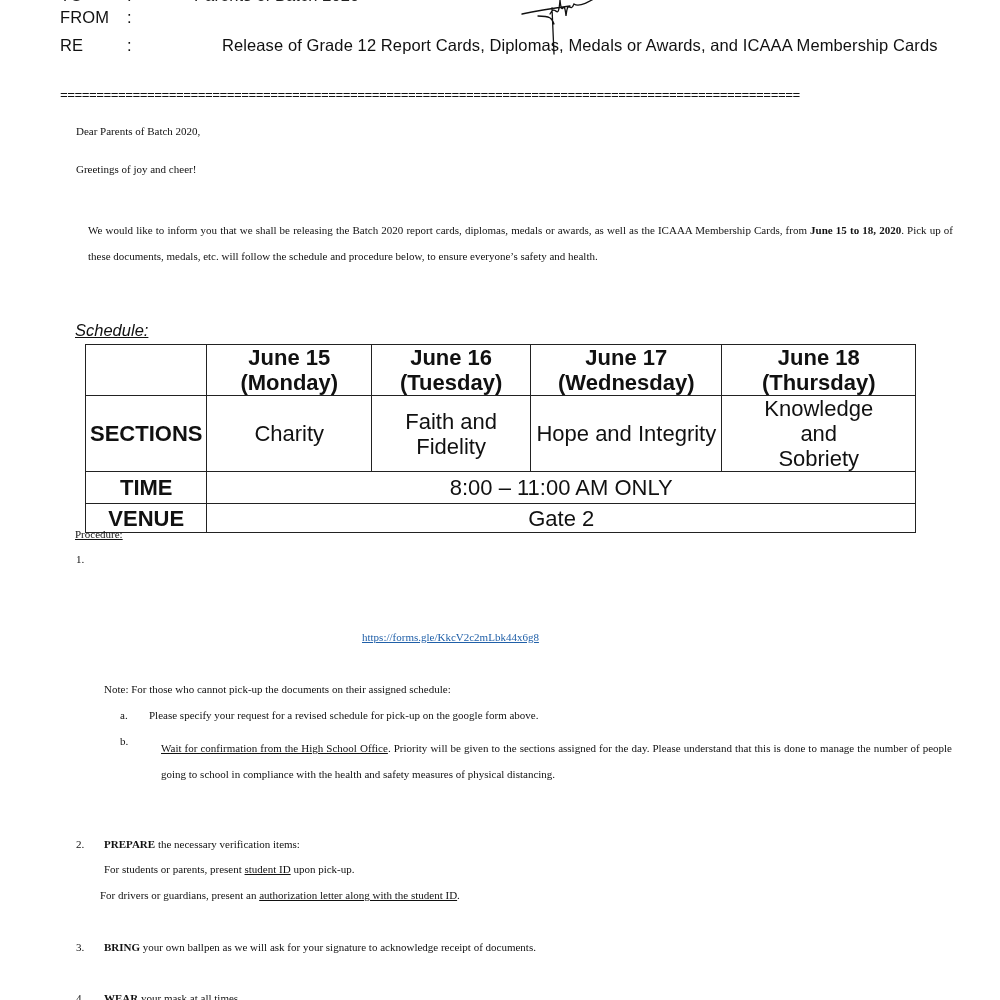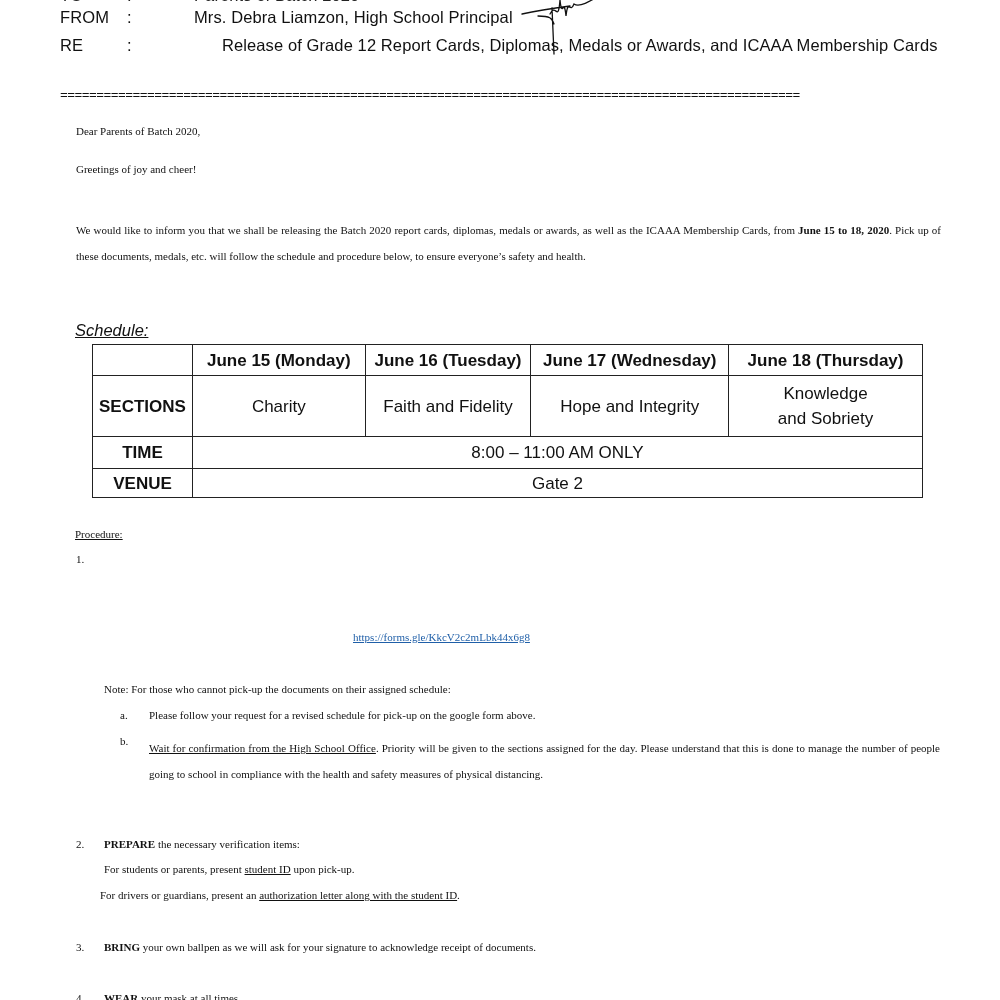--- a/index.html
+++ b/index.html
@@ -11,43 +11,42 @@
   .page { position: absolute; left: 0; top: 0; width: 848px; height: 1000px; }
   .abs { position: absolute; white-space: nowrap; }
   .hdr { font-size: 16.5px; letter-spacing: 0.1px; }
   .narrow { font-family: Liberation Serif, serif; font-size: 11px; transform-origin: left top; }
   .cut-top { top: -14px; color: #222; }
   .sep { font-family: "Liberation Mono", "DejaVu Sans Mono", monospace; font-size: 13px; letter-spacing: -0.55px; }
   .u { text-decoration: underline; }
   b { font-weight: bold; }
   .link { color: #1f5fa8; text-decoration: underline; }
   table.sched {
-    position: absolute; left: 92px; top: 344px; width: 831px;
-    border-collapse: collapse; font-size: 17px;
+    position: absolute; left: 85px; top: 344px; width: 831px;
+    border-collapse: collapse; font-size: 22px;
   }
   table.sched td {
     border: 1.5px solid #222; text-align: center; vertical-align: middle;
     padding: 0 4px; line-height: 25px;
   }
   table.sched td.h { font-weight: bold; }
-  .just { white-space: normal; text-align: justify; text-align-last: left; }
+  .just { white-space: normal; text-align: justify; text-align-last: left; margin-left: 12px; }
   .sig { position: absolute; left: 500px; top: -6px; width: 120px; height: 80px; }
 </style>
 </head>
 <body>
 
 <div class="page">
 
   <div class="abs hdr cut-top" style="left:60px;">TO</div>
   <div class="abs hdr cut-top" style="left:127px;">:</div>
   <div class="abs hdr cut-top" style="left:194px;">Parents of Batch 2020</div>
 
   <div class="abs hdr" style="left:60px; top:8px;">FROM</div>
   <div class="abs hdr" style="left:127px; top:8px;">:</div>
-  <div class="abs hdr" style="left:194px; top:8px;">Mrs. Debra Liamzon, High School Principal</div>
 
   <svg class="sig" viewBox="0 0 120 80">
     <path d="M22 20 C 40 16, 55 14, 70 12 M 52 14 L 54 60 M 50 20 C 56 8, 58 30, 60 6 C 62 26, 64 2, 66 22 C 68 4, 70 20, 74 10 C 80 14, 92 6, 102 0 M 38 22 C 50 22, 52 24, 54 30" fill="none" stroke="#111" stroke-width="1.3" stroke-linecap="round"></path>
   </svg>
 
   <div class="abs hdr" style="left:60px; top:36px;">RE</div>
   <div class="abs hdr" style="left:127px; top:36px;">:</div>
   <div class="abs hdr" style="left:194px; top:36px;margin-left:28px;">Release of Grade 12 Report Cards, Diplomas, Medals or Awards, and ICAAA Membership Cards</div>
 
   <div class="abs sep" style="left:60px; top:88px; width:878px; overflow:hidden;">======================================================================================================</div>
@@ -91,26 +90,26 @@
     <tr style="height:29px;">
       <td class="h">VENUE</td>
       <td colspan="4">Gate 2</td>
     </tr>
   </tbody>
     </table>
 
   <div class="abs narrow u" style="left:75px; top:528px;">Procedure:</div>
 
   <div class="abs narrow" style="left:76px; top:553px;">1.</div>
-  <div class="abs narrow link" style="left:353px; top:631px;">https://forms.gle/KkcV2c2mLbk44x6g8</div>
+  <div class="abs narrow link" style="left:362px; top:631px;">https://forms.gle/KkcV2c2mLbk44x6g8</div>
 
   <div class="abs narrow" style="left:104px; top:683px;">Note: For those who cannot pick-up the documents on their assigned schedule:</div>
 
   <div class="abs narrow" style="left:120px; top:709px;">a.</div>
-  <div class="abs narrow" style="left:149px; top:709px;">Please follow your request for a revised schedule for pick-up on the google form above.</div>
+  <div class="abs narrow" style="left:149px; top:709px;">Please specify your request for a revised schedule for pick-up on the google form above.</div>
 
   <div class="abs narrow" style="left:120px; top:735px;">b.</div>
   <div class="abs narrow just" style="left:149px; top:735px; width:791px; line-height:26px;">
     <span class="u">Wait for confirmation from the High School Office</span><span>. Priority will be given to the sections assigned for the day. Please understand that this is done to manage the number of people going to school in compliance with the health and safety measures of physical distancing.</span>
   </div>
 
   <div class="abs narrow" style="left:76px; top:838px;">2.</div>
   <div class="abs narrow" style="left:104px; top:838px;">
     <b>PREPARE</b><span> the necessary verification items:</span>
   </div>

